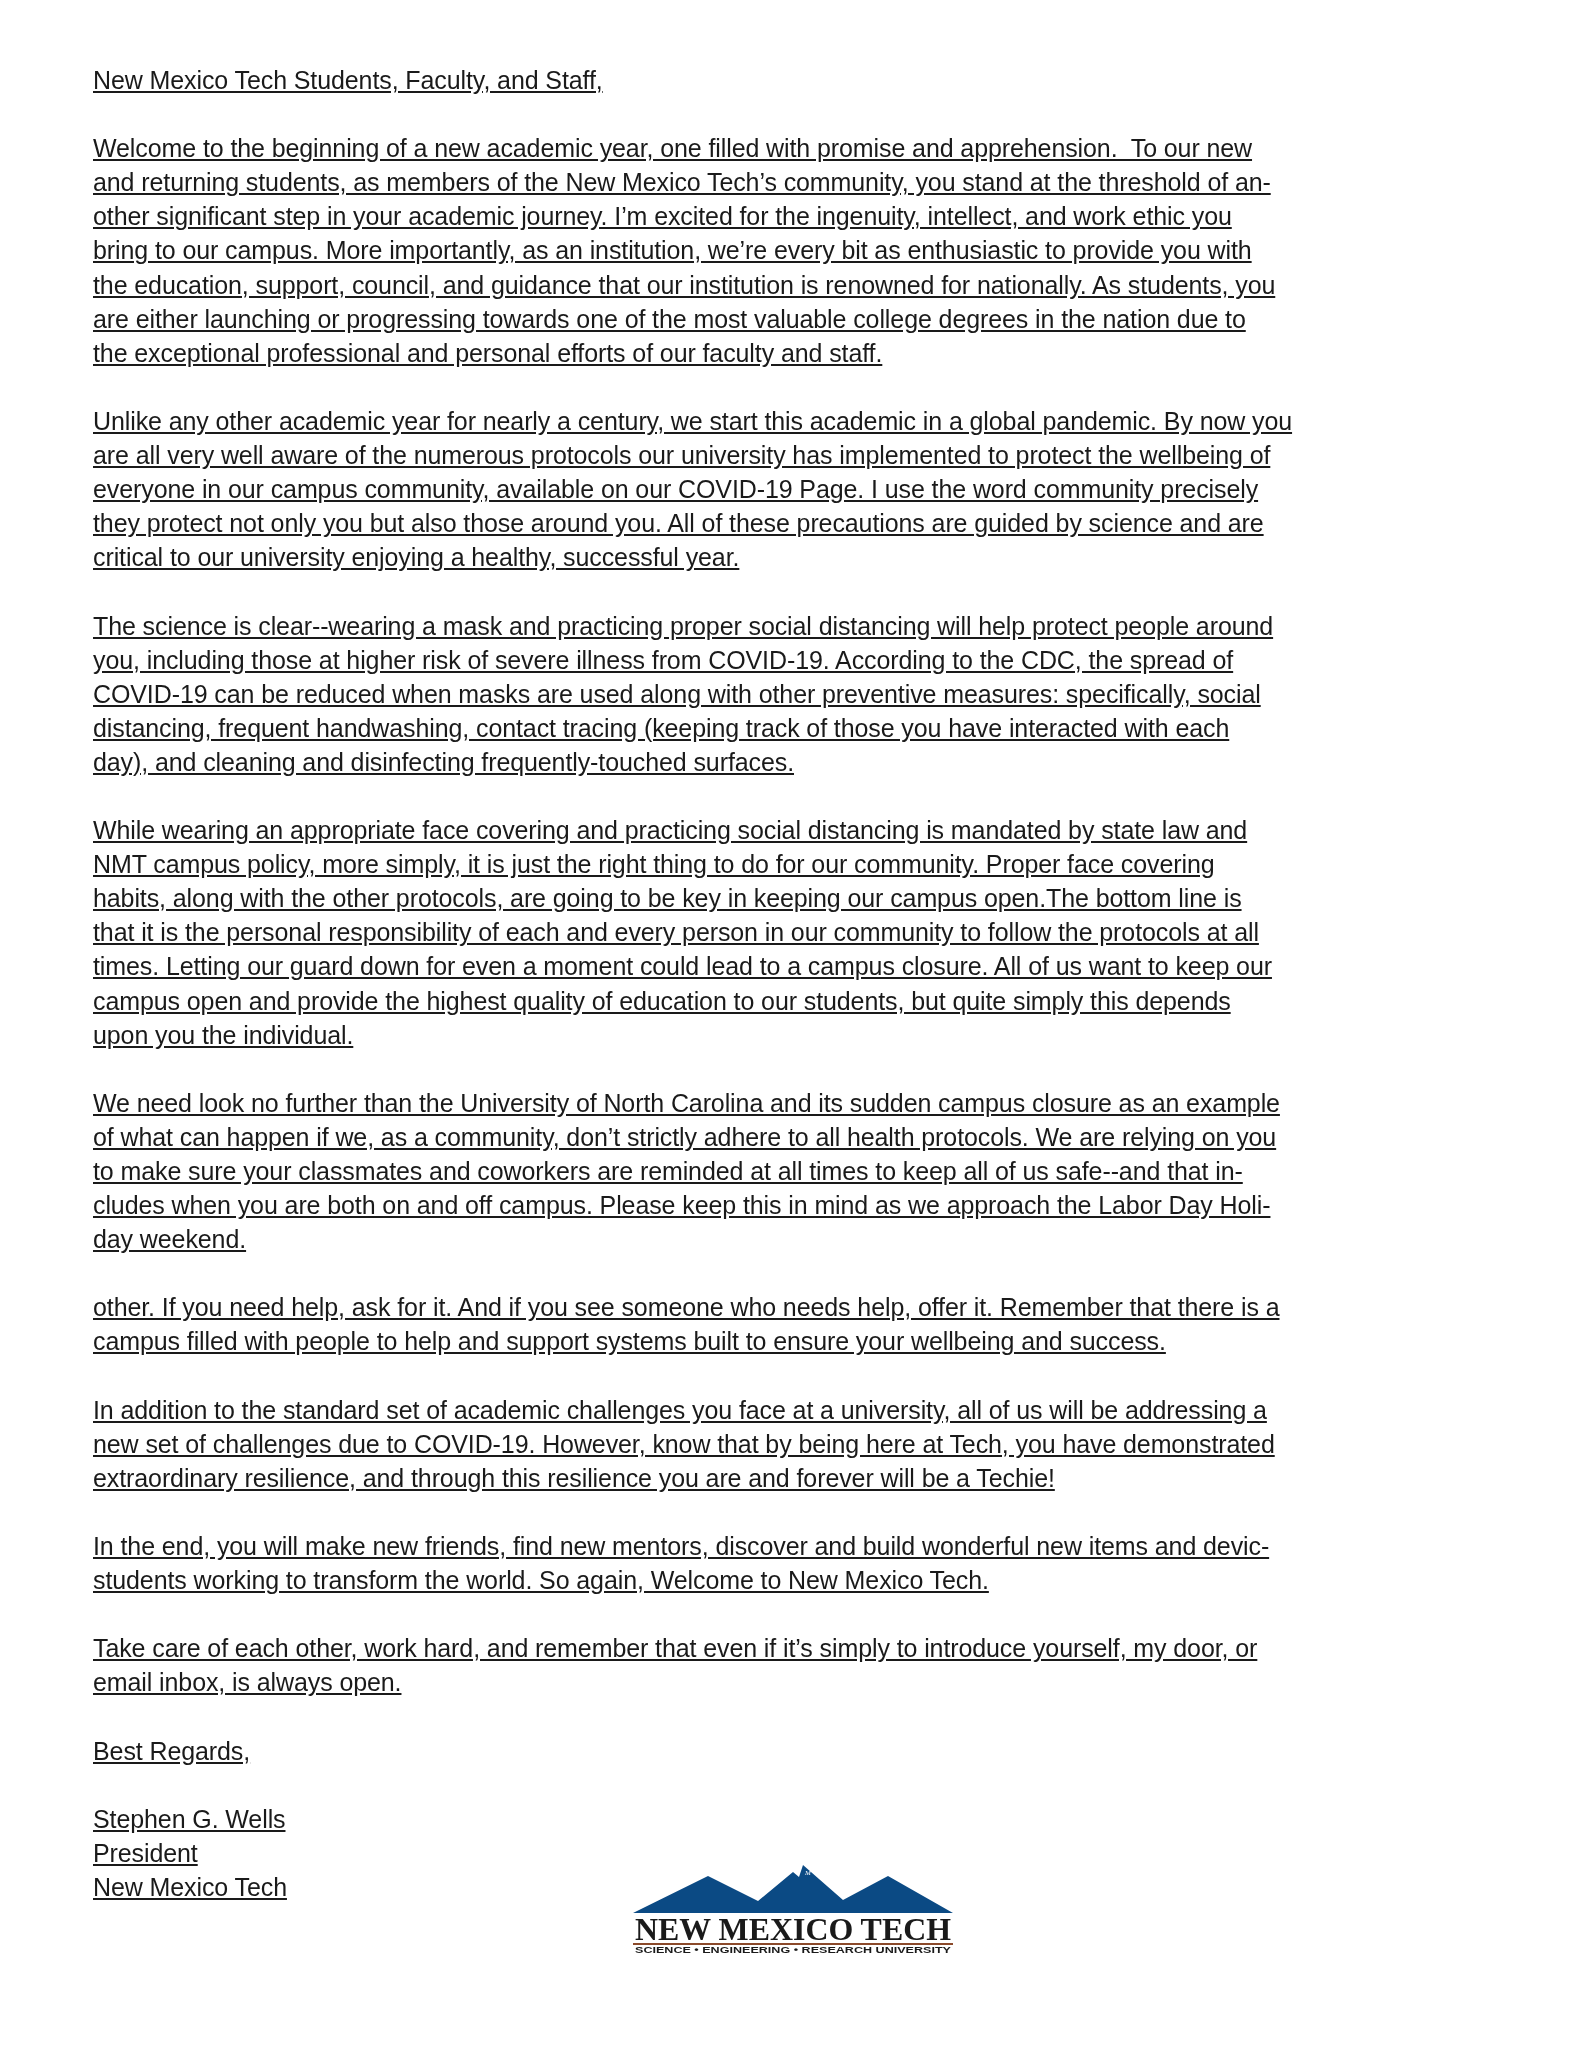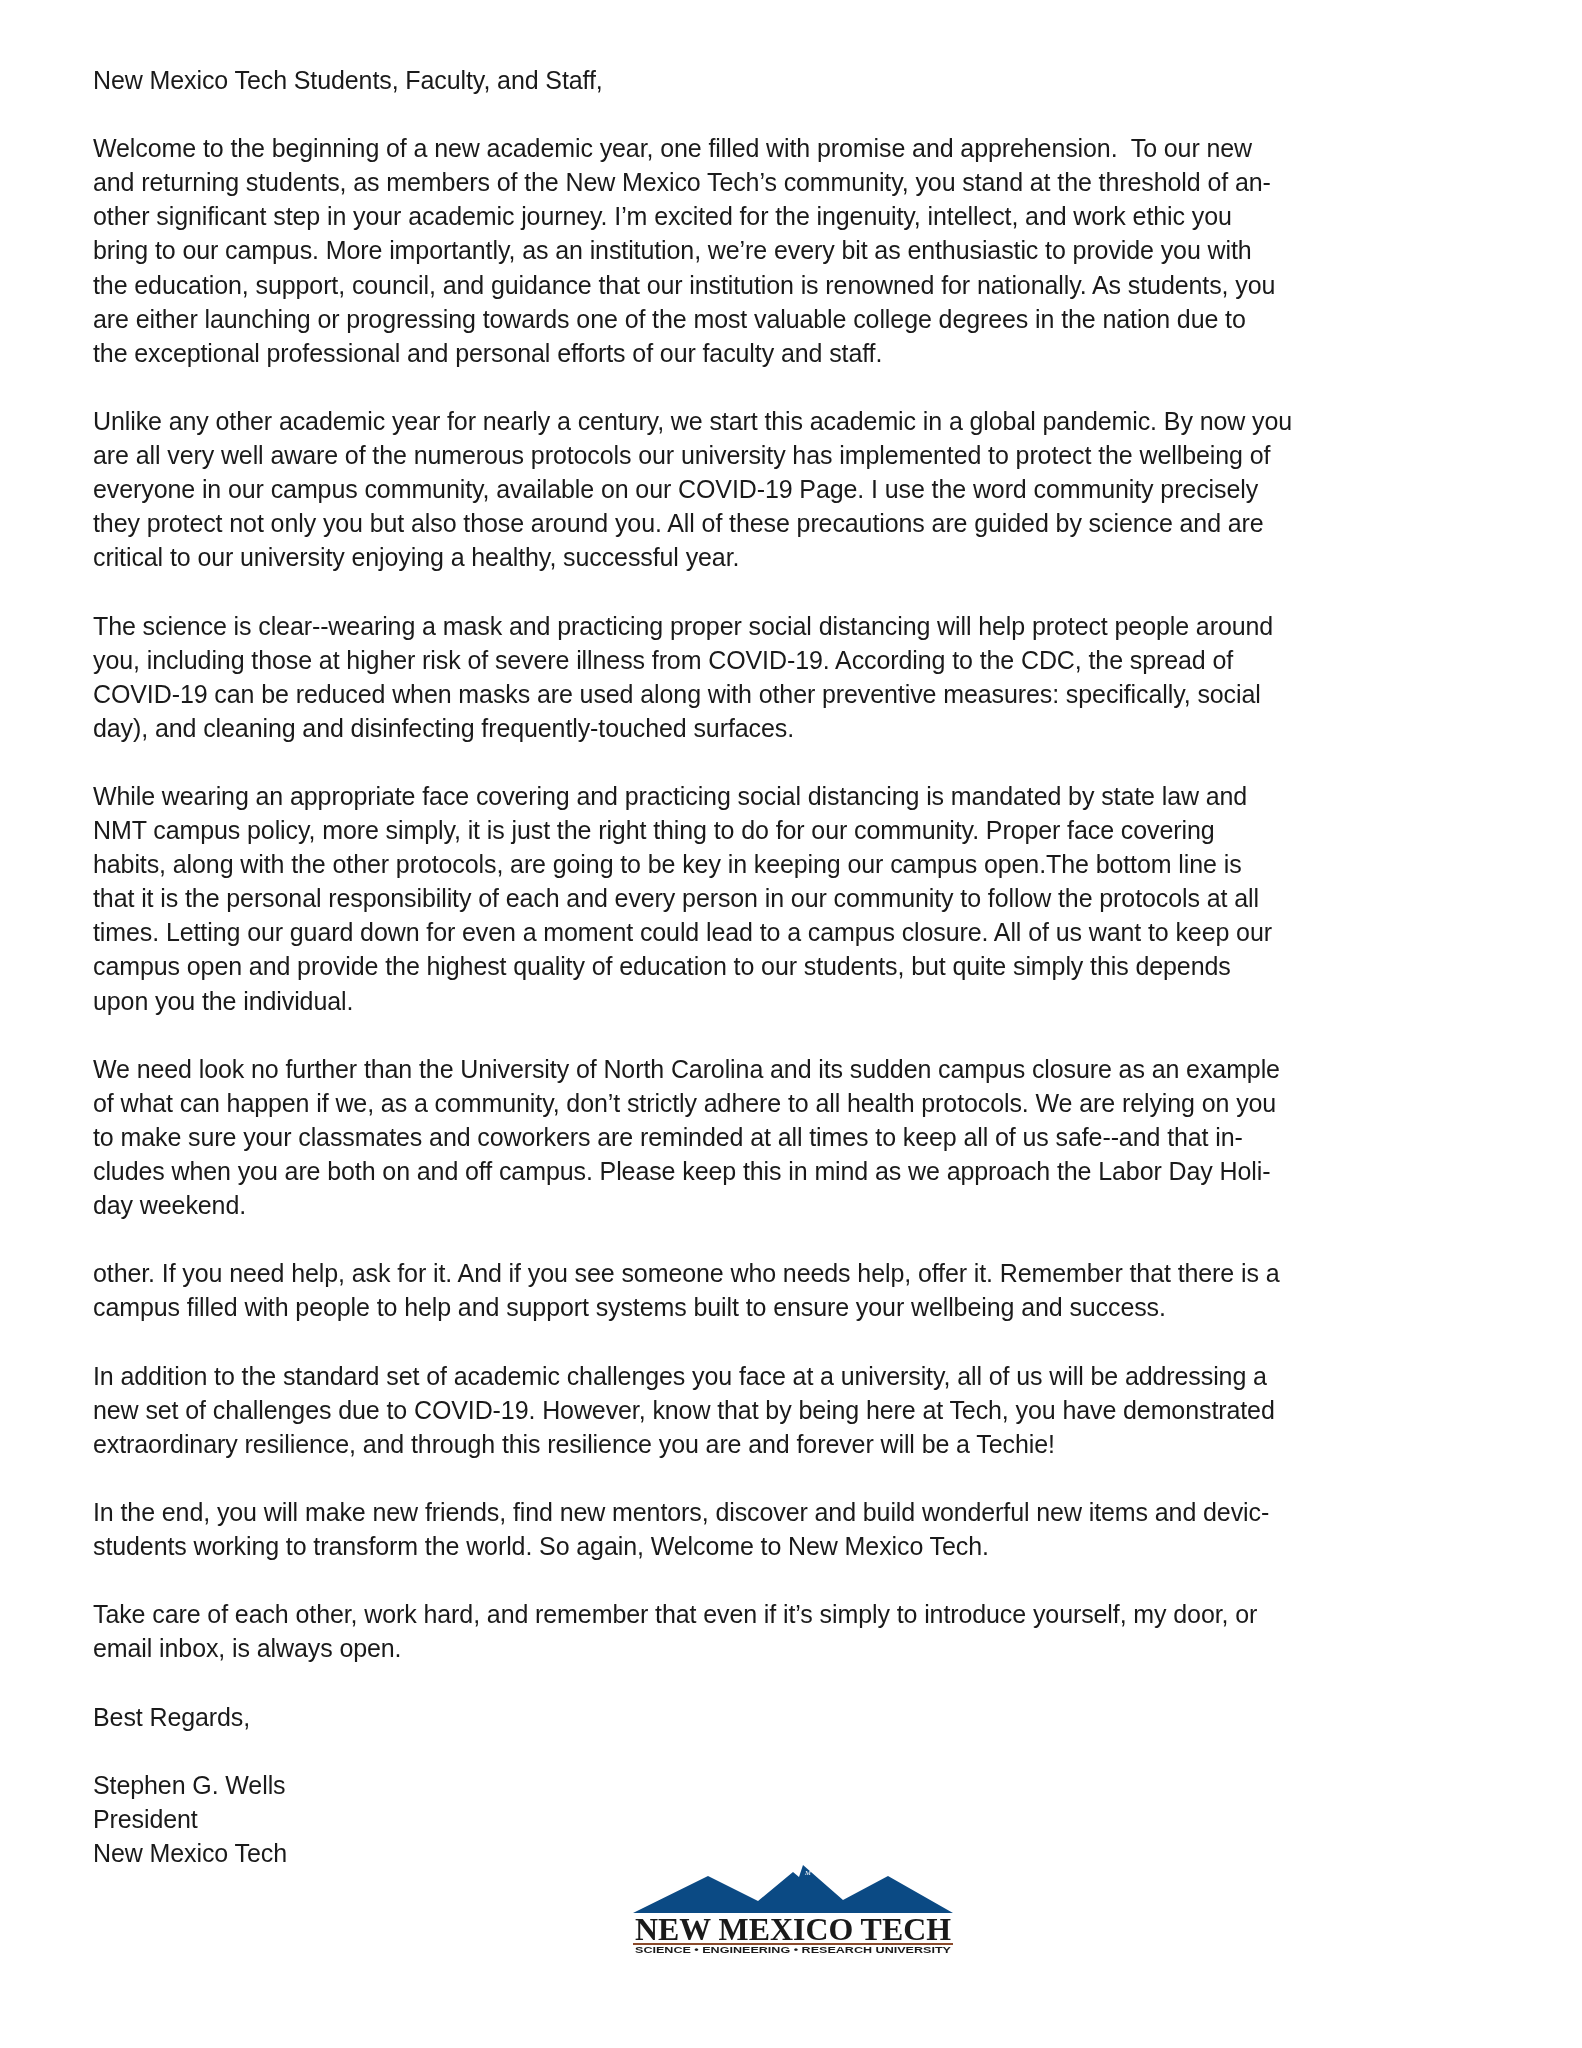--- a/index.html
+++ b/index.html
@@ -3,21 +3,21 @@
 <meta charset="utf-8">
 <style>
   html, body { margin: 0; padding: 0; background: #ffffff; }
   body { width: 1582px; height: 2048px; position: relative; overflow: hidden; }
   .letter {
     position: absolute; left: 93px; top: 63px; width: 1420px;
     font-family: "Liberation Sans", "DejaVu Sans", sans-serif;
     font-size: 25px; line-height: 34.1px; color: #1a1a1a;
     letter-spacing: -0.1px;
   }
-  .line { white-space: pre; display: block; height: 34.1px; }
+  .line { white-space: pre; display: block; height: 34.1px; text-decoration: underline; }
   .gap { height: 34.1px; }
   .logo { position: absolute; left: 633px; top: 1862px; width: 320px; height: 92px; }
 </style>
 </head>
 <body>
 
 <div class="letter">
   <span class="line">New Mexico Tech Students, Faculty, and Staff,</span>
   <div class="gap"></div>
   <div id="paras">
@@ -36,20 +36,21 @@
         <span class="line">are all very well aware of the numerous protocols our university has implemented to protect the wellbeing of</span>
         <span class="line">everyone in our campus community, available on our COVID-19 Page. I use the word community precisely</span>
         <span class="line">they protect not only you but also those around you. All of these precautions are guided by science and are</span>
         <span class="line">critical to our university enjoying a healthy, successful year.</span>
       </div>
       <div class="gap"></div>
       <div>
         <span class="line">The science is clear--wearing a mask and practicing proper social distancing will help protect people around</span>
         <span class="line">you, including those at higher risk of severe illness from COVID-19. According to the CDC, the spread of</span>
         <span class="line">COVID-19 can be reduced when masks are used along with other preventive measures: specifically, social</span>
+        <span class="line">distancing, frequent handwashing, contact tracing (keeping track of those you have interacted with each</span>
         <span class="line">day), and cleaning and disinfecting frequently-touched surfaces.</span>
       </div>
       <div class="gap"></div>
       <div>
         <span class="line">While wearing an appropriate face covering and practicing social distancing is mandated by state law and</span>
         <span class="line">NMT campus policy, more simply, it is just the right thing to do for our community. Proper face covering</span>
         <span class="line">habits, along with the other protocols, are going to be key in keeping our campus open.The bottom line is</span>
         <span class="line">that it is the personal responsibility of each and every person in our community to follow the protocols at all</span>
         <span class="line">times. Letting our guard down for even a moment could lead to a campus closure. All of us want to keep our</span>
         <span class="line">campus open and provide the highest quality of education to our students, but quite simply this depends</span>

